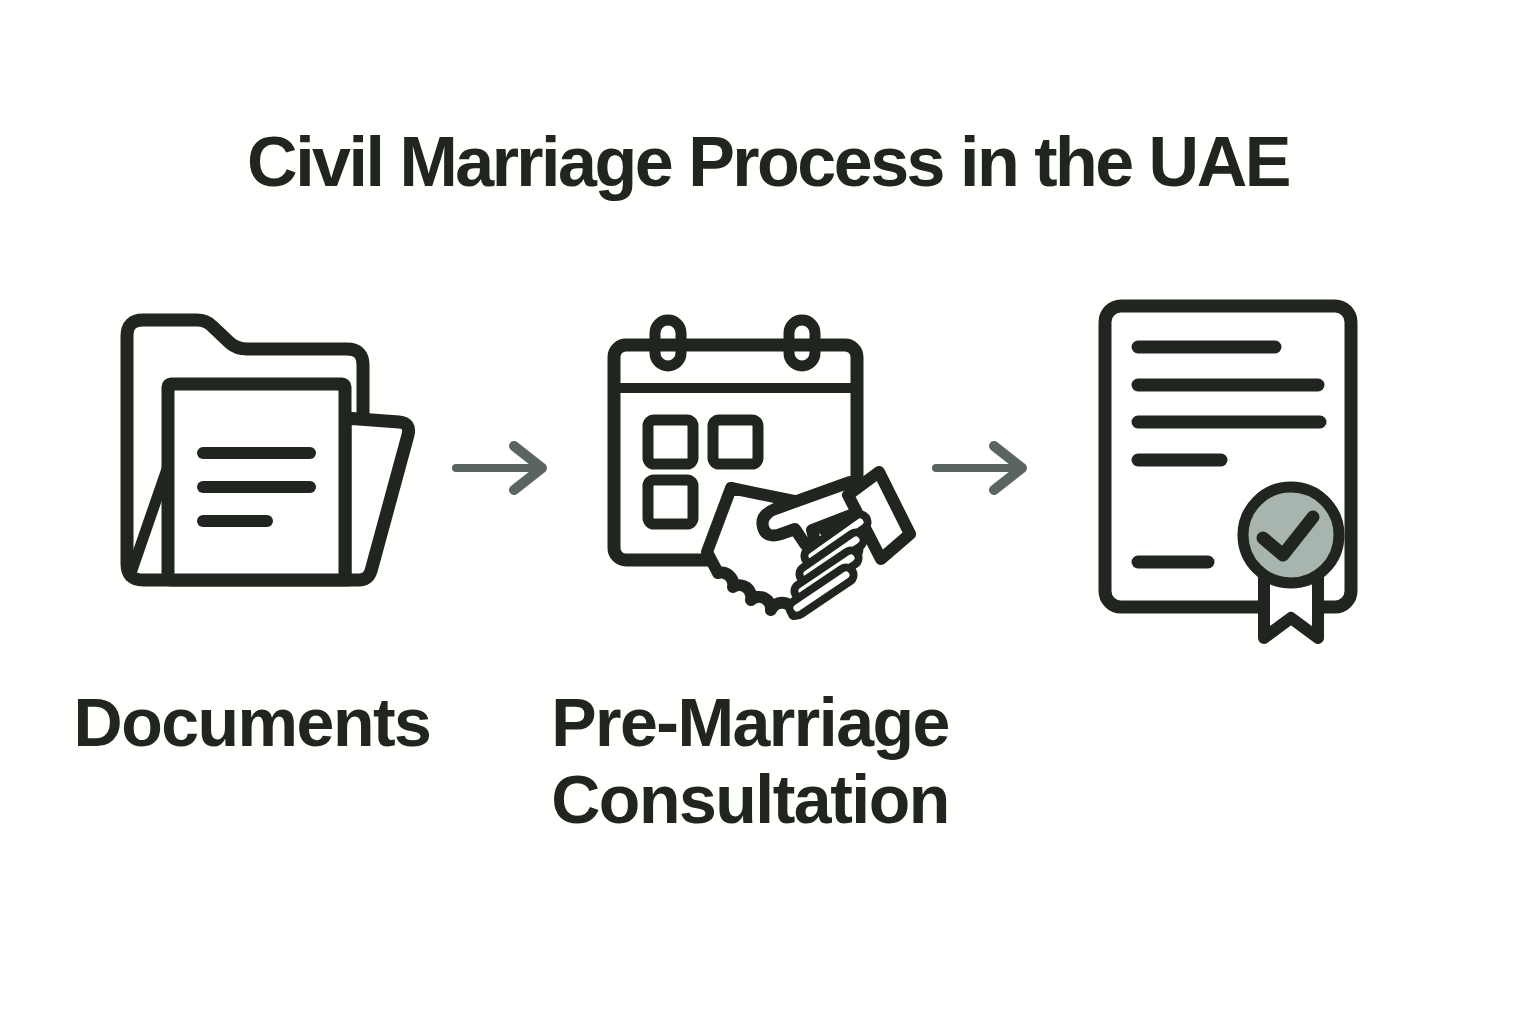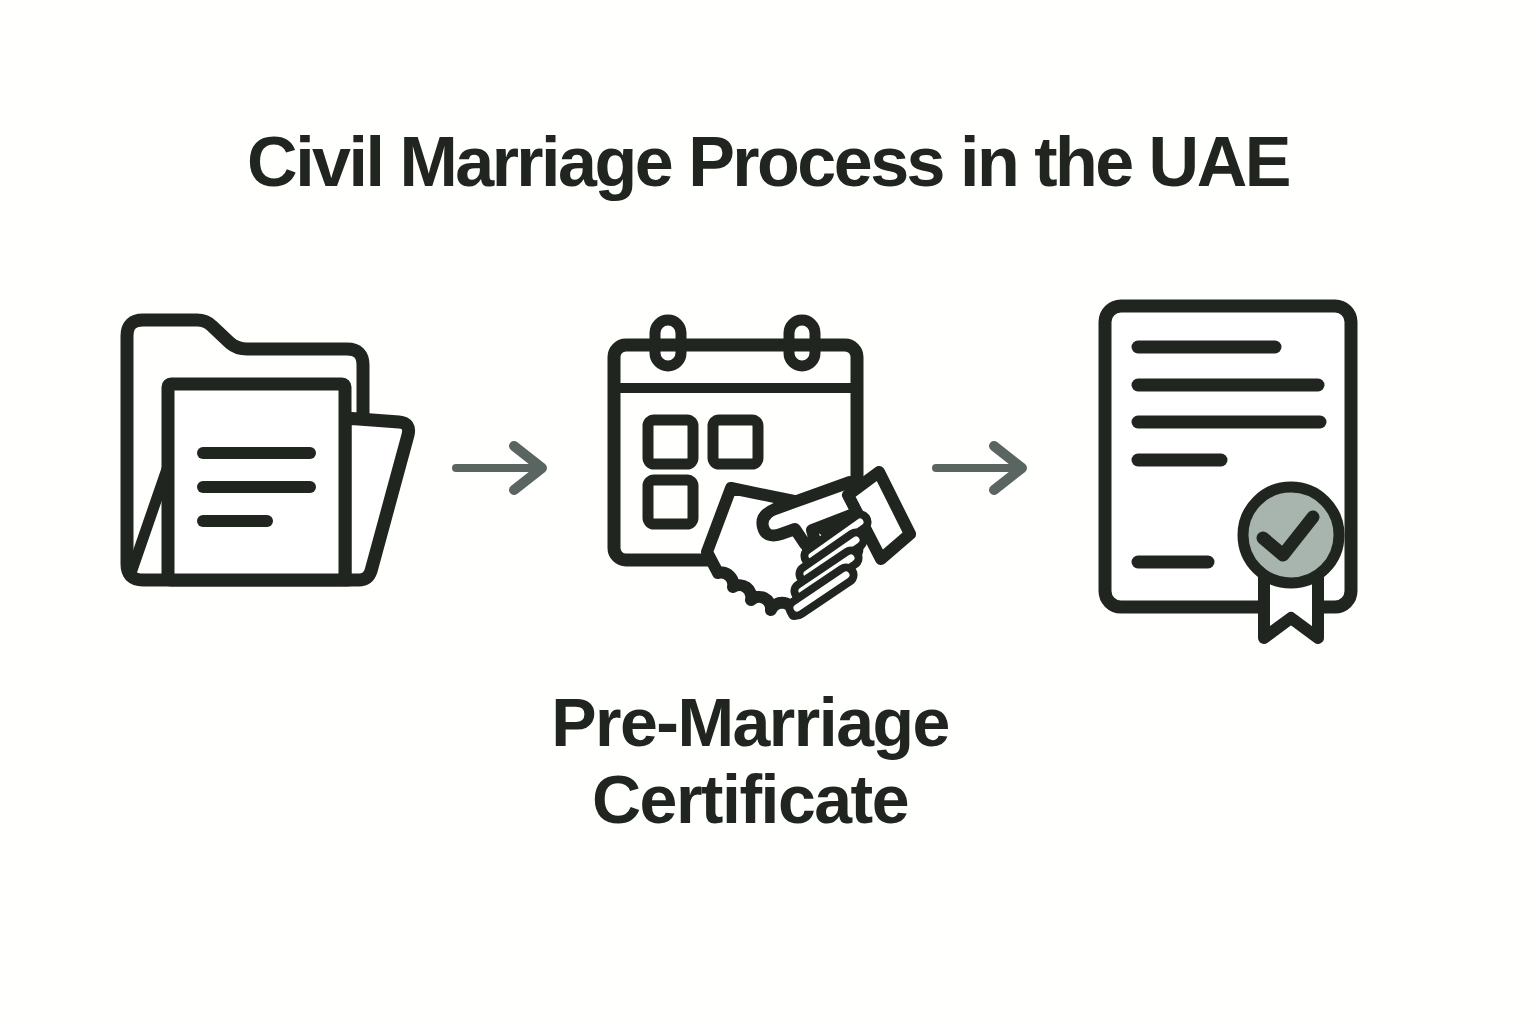--- a/index.html
+++ b/index.html
@@ -122,15 +122,16 @@
       <path class="ink-stroke" stroke-width="13" d="M 40 262 H 110"></path>
 
       <path class="ink-stroke white-fill" stroke-width="12" d="M 166 278 L 166 338 L 193 318 L 220 338 L 220 278 Z"></path>
 
       <circle class="ink-stroke seal-fill" stroke-width="11" cx="193" cy="235" r="48"></circle>
 
       <path class="ink-stroke" stroke-width="13" d="M 165 238 L 185 255 L 215 217"></path>
     </svg>
   </div>
 
-  <div class="step-label label-consult">Pre-Marriage Certificate</div>
+  <div class="step-label label-documents">Documents</div>
+  <div class="step-label label-consult">Pre-Marriage Consultation</div>
 
 </div>
 
 </body></html>

